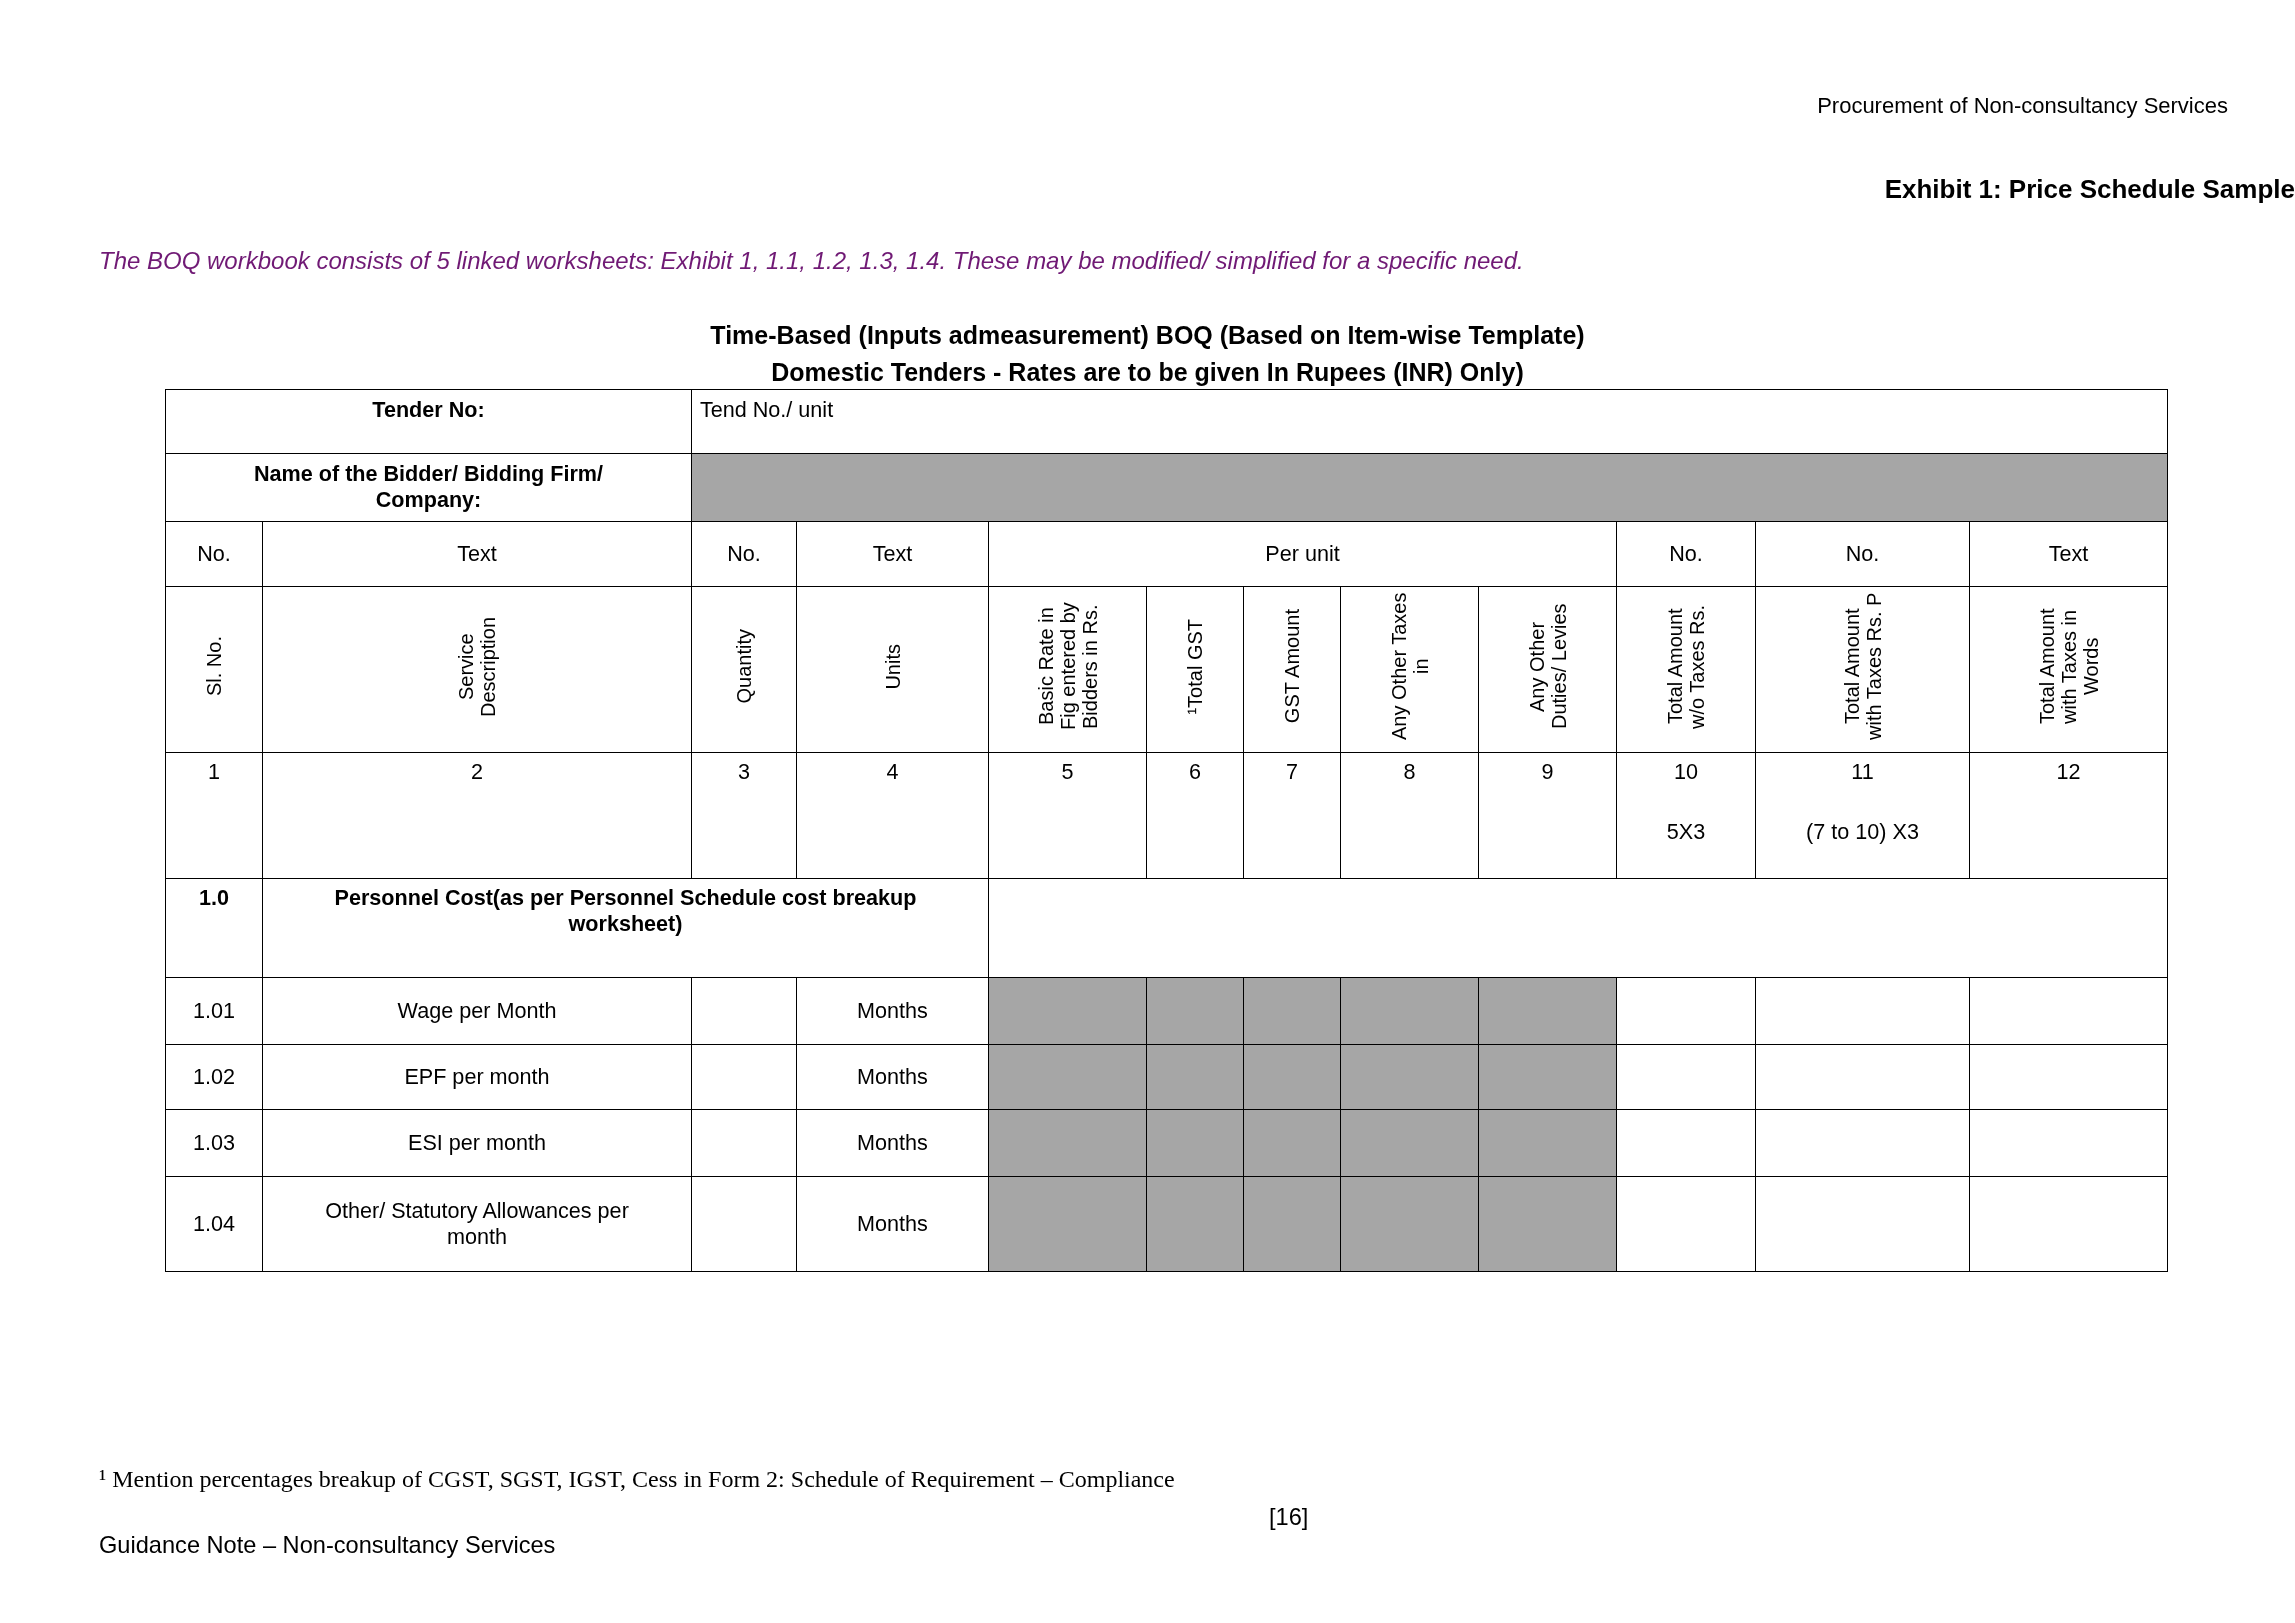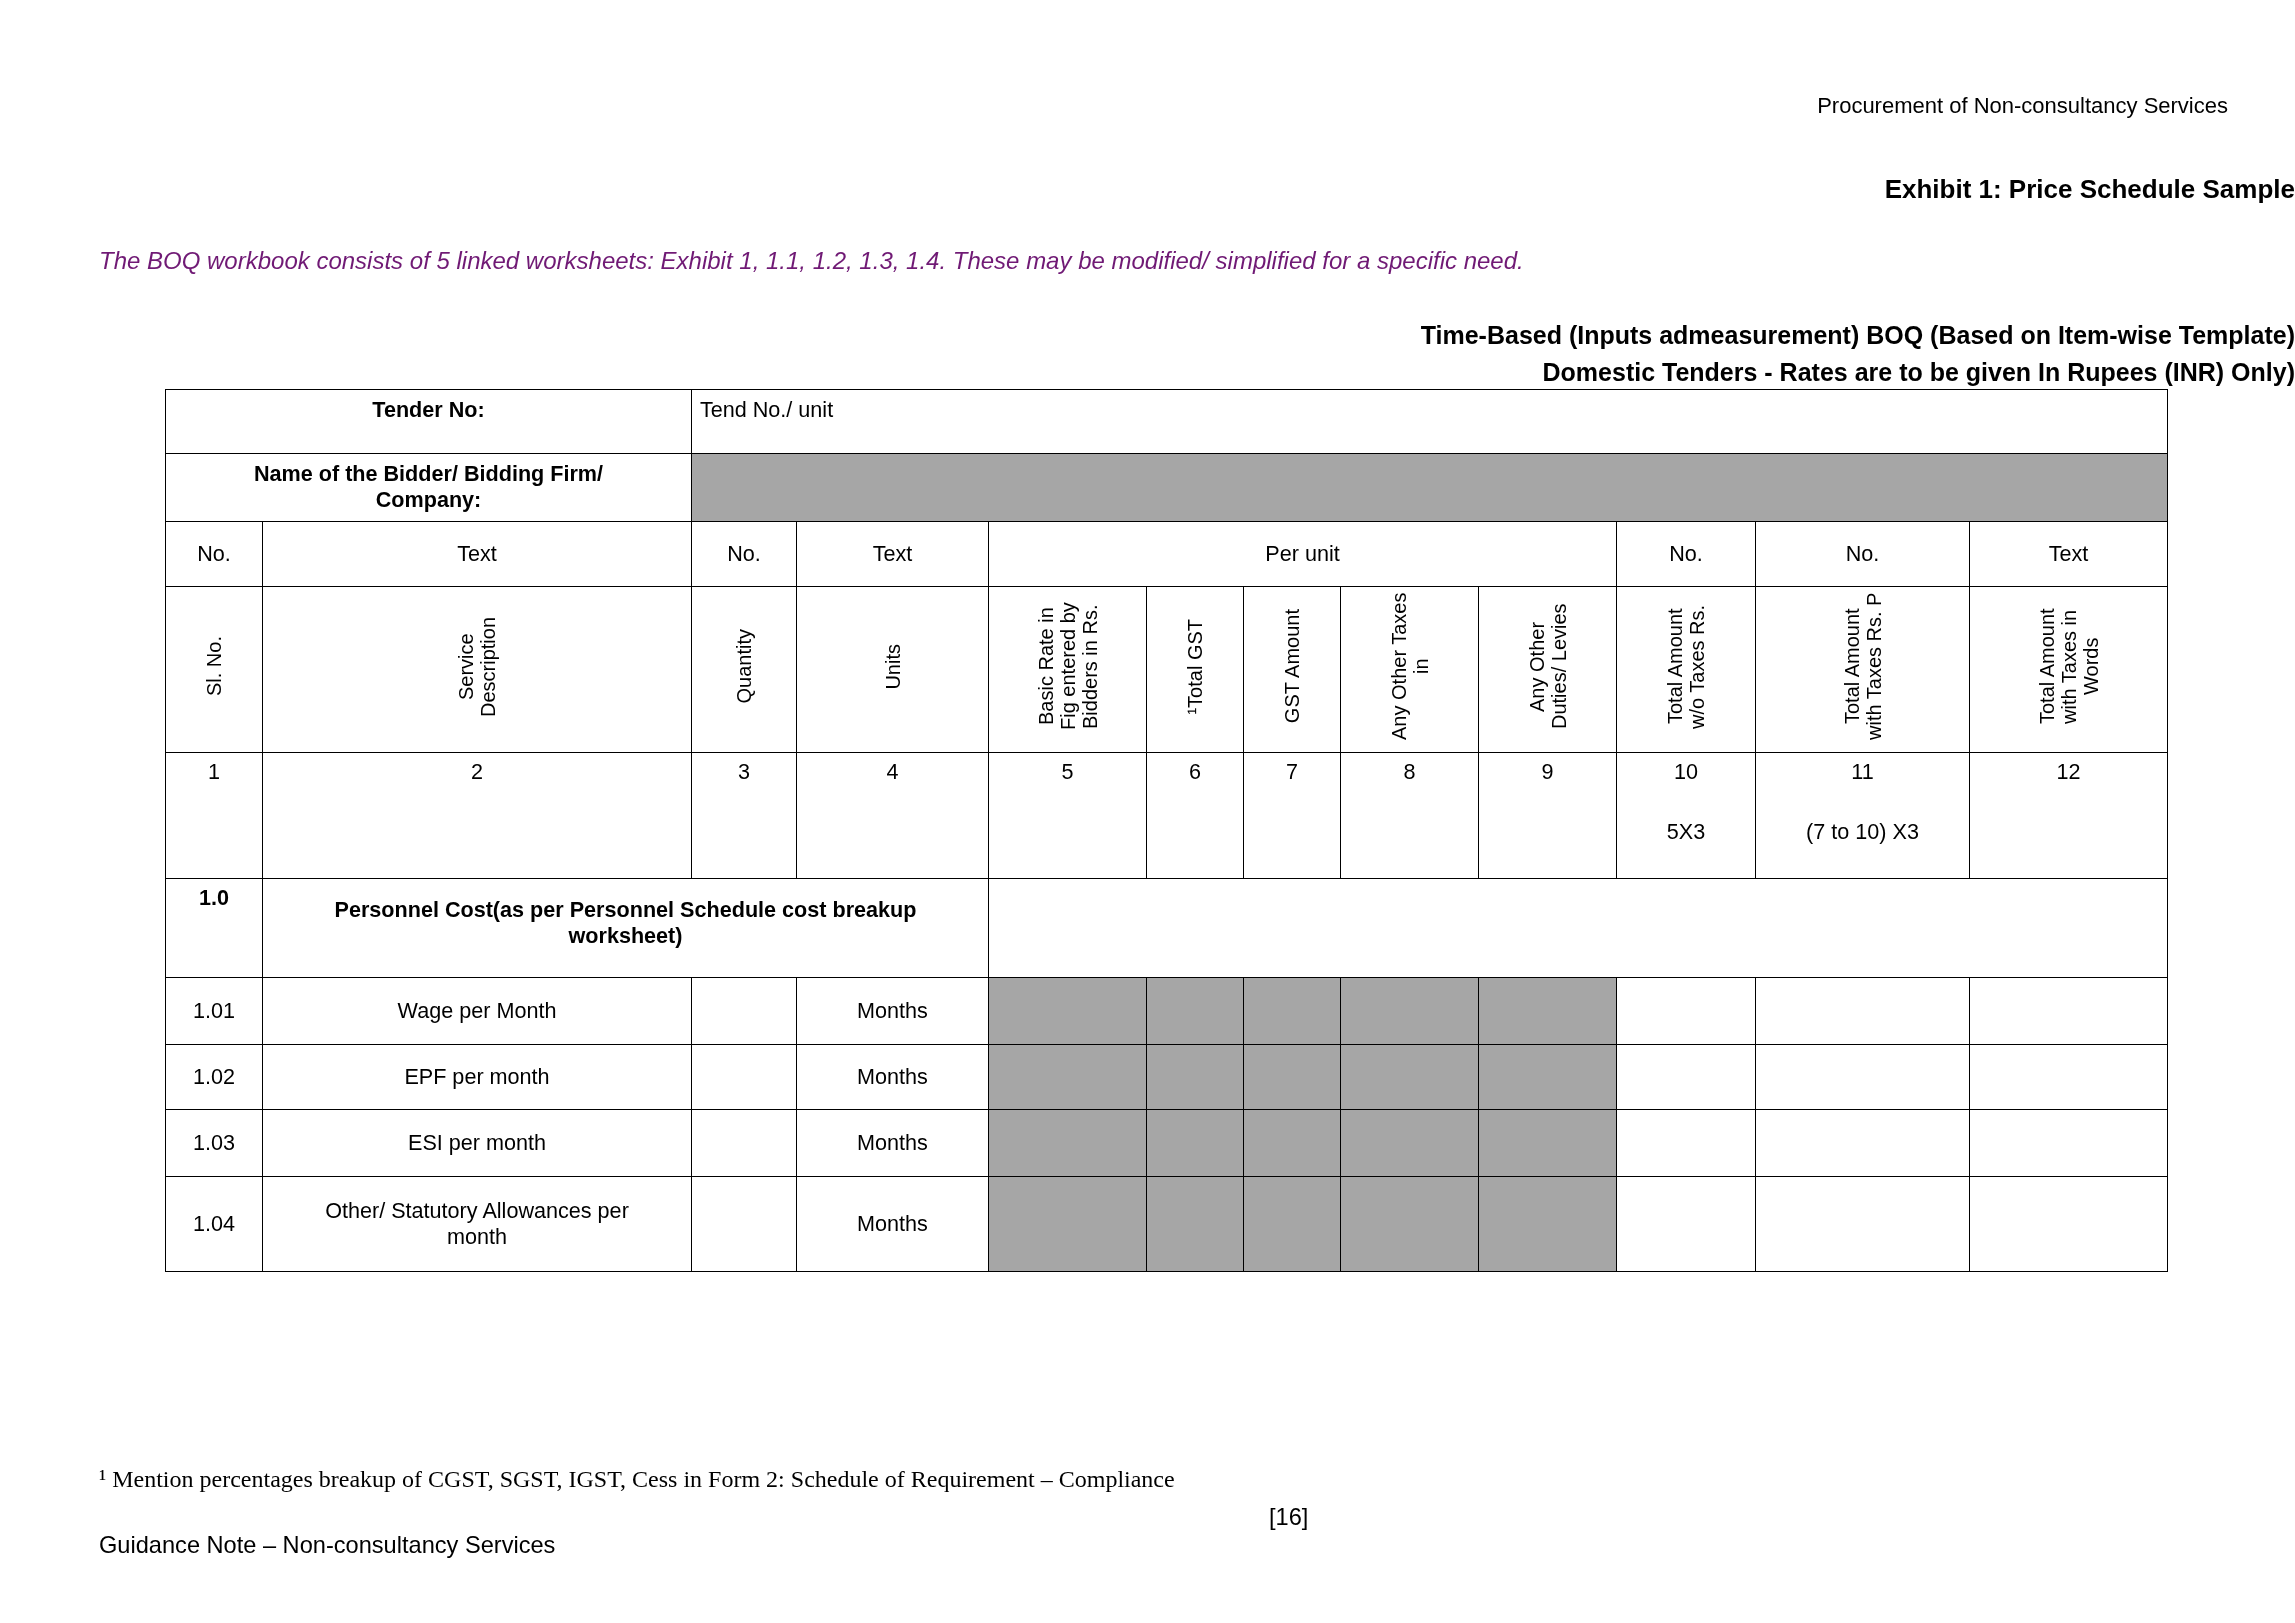--- a/index.html
+++ b/index.html
@@ -18,21 +18,21 @@
   .doc-title {
     position:absolute; top:174px; left:0; width:100%;
     text-align:right; font-size:26px; font-weight:bold;
   }
   .intro-note {
     position:absolute; top:247px; left:99px;
     font-size:24px; font-style:italic; color:#7f7f7f;
   }
   .subtitle {
     position:absolute; top:317px; left:0; width:100%;
-    text-align:right; font-size:25px; font-weight:bold; line-height:37px;
+    text-align:center; font-size:25px; font-weight:bold; line-height:37px;
   }
   table.boq {
     position:absolute; left:165px; top:389px;
     border-collapse:collapse; table-layout:fixed;
     width:2002px;
     font-size:21.6px;
   }
   table.boq td {
     border:1.3px solid #000;
     text-align:center; vertical-align:middle;
@@ -50,21 +50,21 @@
     writing-mode:vertical-rl;
     transform:rotate(180deg);
     display:inline-block;
     max-height:151px;
     line-height:1.1;
     font-size:20px;
     white-space:normal;
   }
   .formula { margin-top:34px; }
   .narrow { max-width:353px; margin:0 auto; }
-  .section-title { max-width:628px; margin:12px auto; }
+  .section-title { max-width:628px; margin:0 auto; }
   .footnote {
     position:absolute; left:99px; top:1466px;
     font-family:"Liberation Serif", serif;
     font-size:24px;
   }
   .footer-left {
     position:absolute; left:99px; top:1504px;
     font-size:23.6px;
     margin-top:28px;
   }

